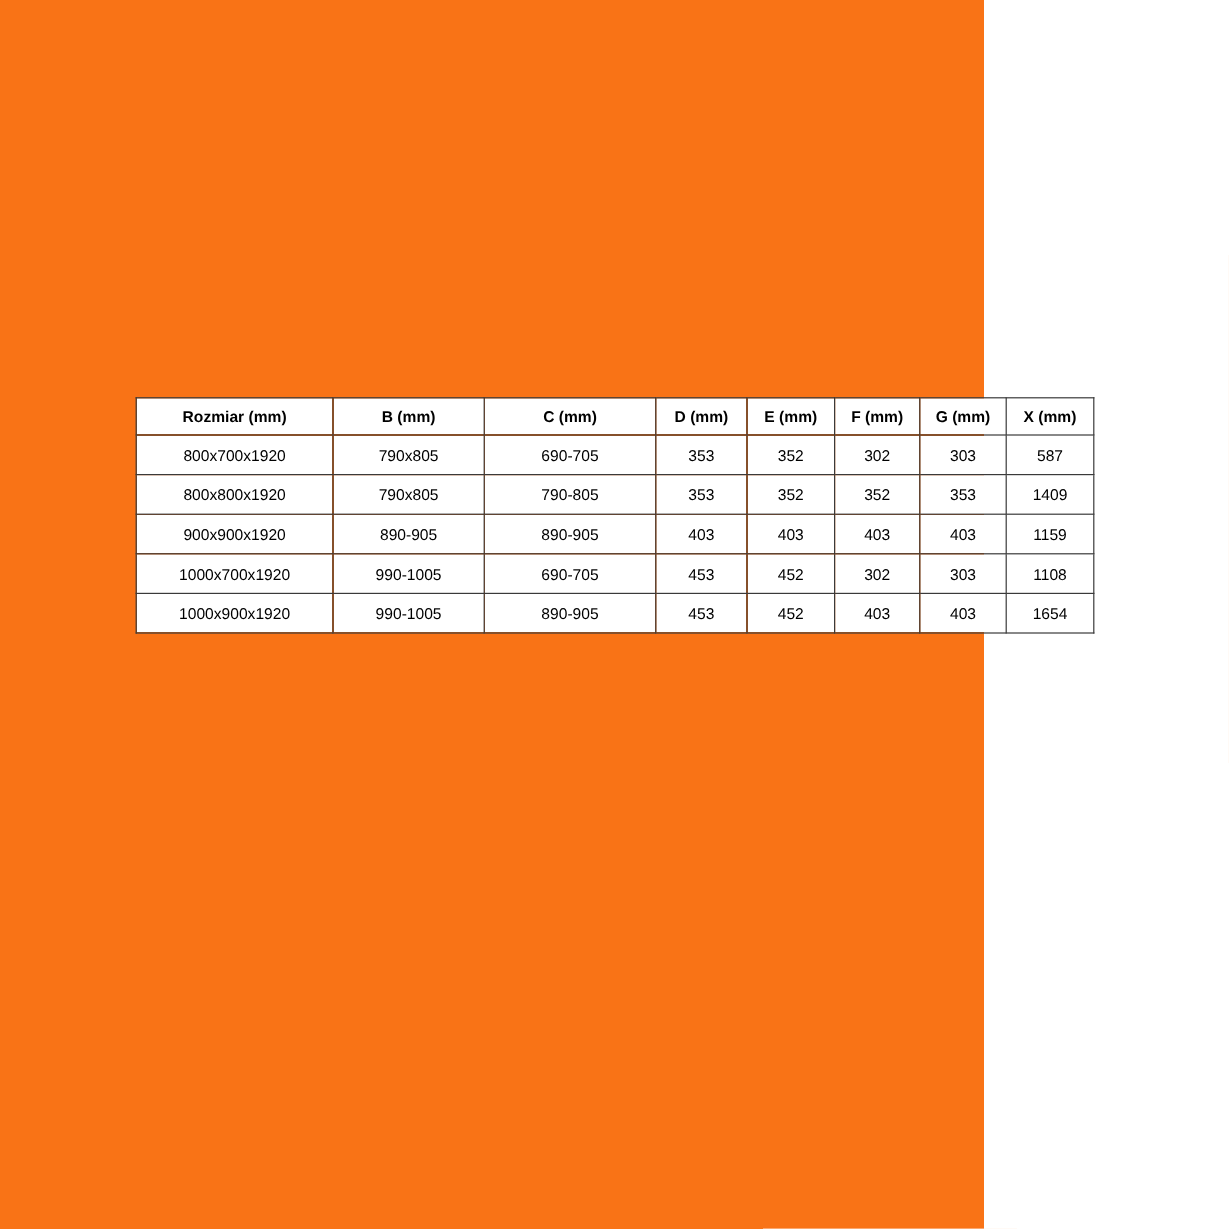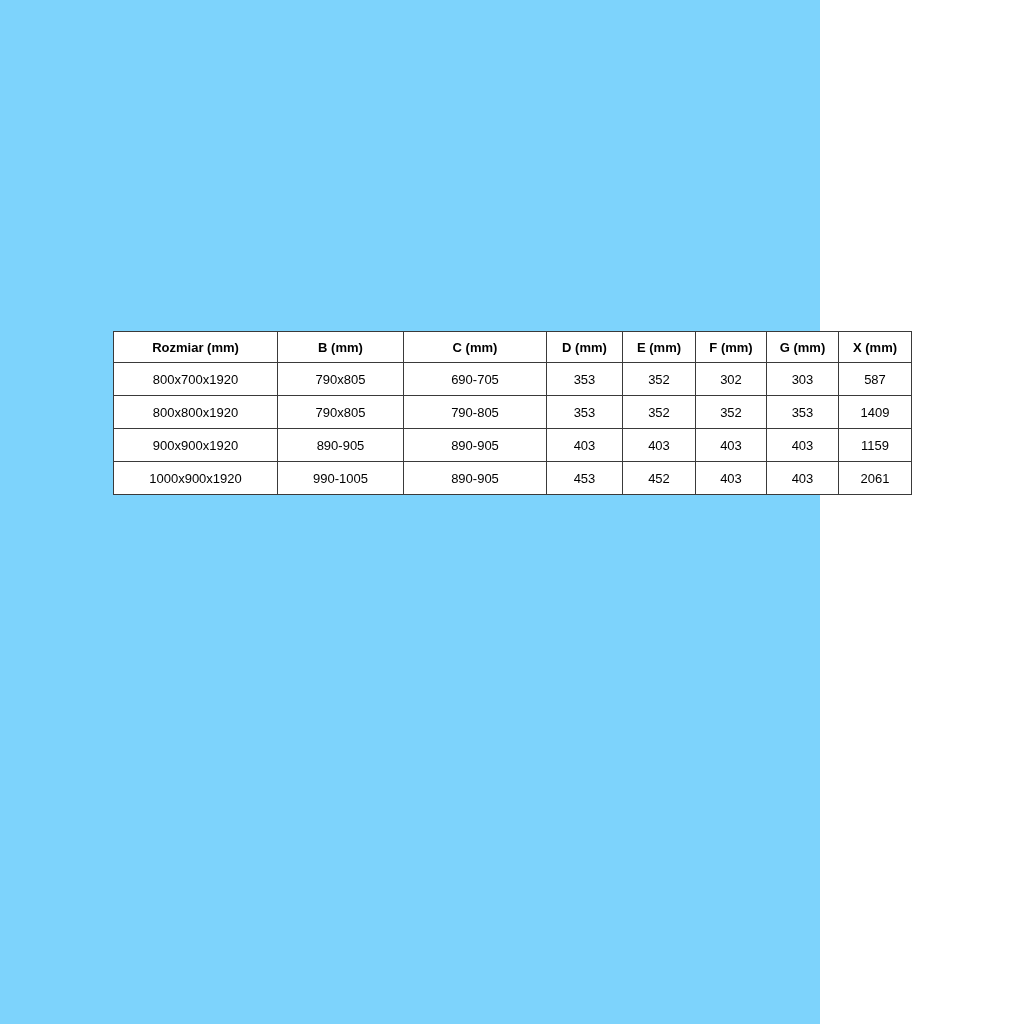--- a/index.html
+++ b/index.html
@@ -8,21 +8,21 @@
     width: 1024px;
     height: 1024px;
     background: #ffffff;
     font-family: "Liberation Sans", sans-serif;
     color: #000000;
   }
   .canvas {
     position: relative;
     width: 820px;
     height: 1024px;
-    background: #7dd3fc;
+    background: #f97316;
   }
   .table-wrap {
     position: absolute;
     left: 113px;
     top: 331px;
   }
   table.size-table {
     border-collapse: collapse;
     table-layout: fixed;
     width: 798px;
@@ -106,25 +106,35 @@
             <td>900x900x1920</td>
             <td>890-905</td>
             <td>890-905</td>
             <td>403</td>
             <td>403</td>
             <td>403</td>
             <td>403</td>
             <td>1159</td>
           </tr>
           <tr>
+            <td>1000x700x1920</td>
+            <td>990-1005</td>
+            <td>690-705</td>
+            <td>453</td>
+            <td>452</td>
+            <td>302</td>
+            <td>303</td>
+            <td>1108</td>
+          </tr>
+          <tr>
             <td>1000x900x1920</td>
             <td>990-1005</td>
             <td>890-905</td>
             <td>453</td>
             <td>452</td>
             <td>403</td>
             <td>403</td>
-            <td>2061</td>
+            <td>1654</td>
           </tr>
         </tbody>
     </table>
   </div>
 </div>
 
 </body></html>

